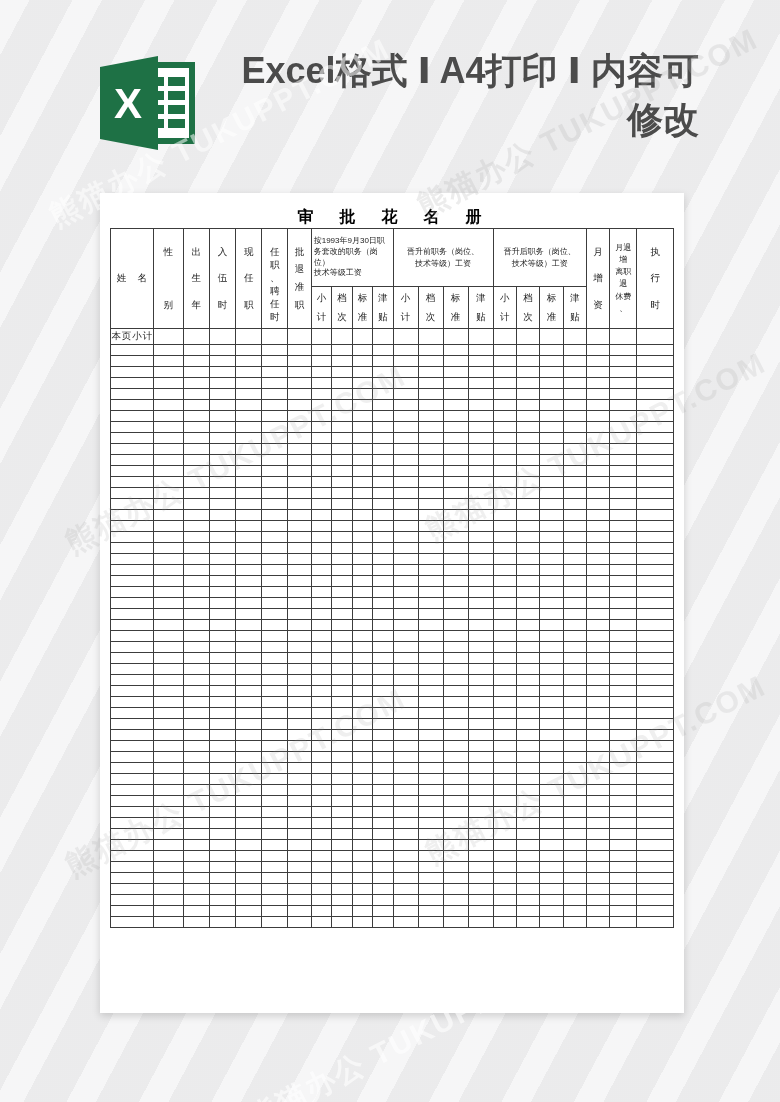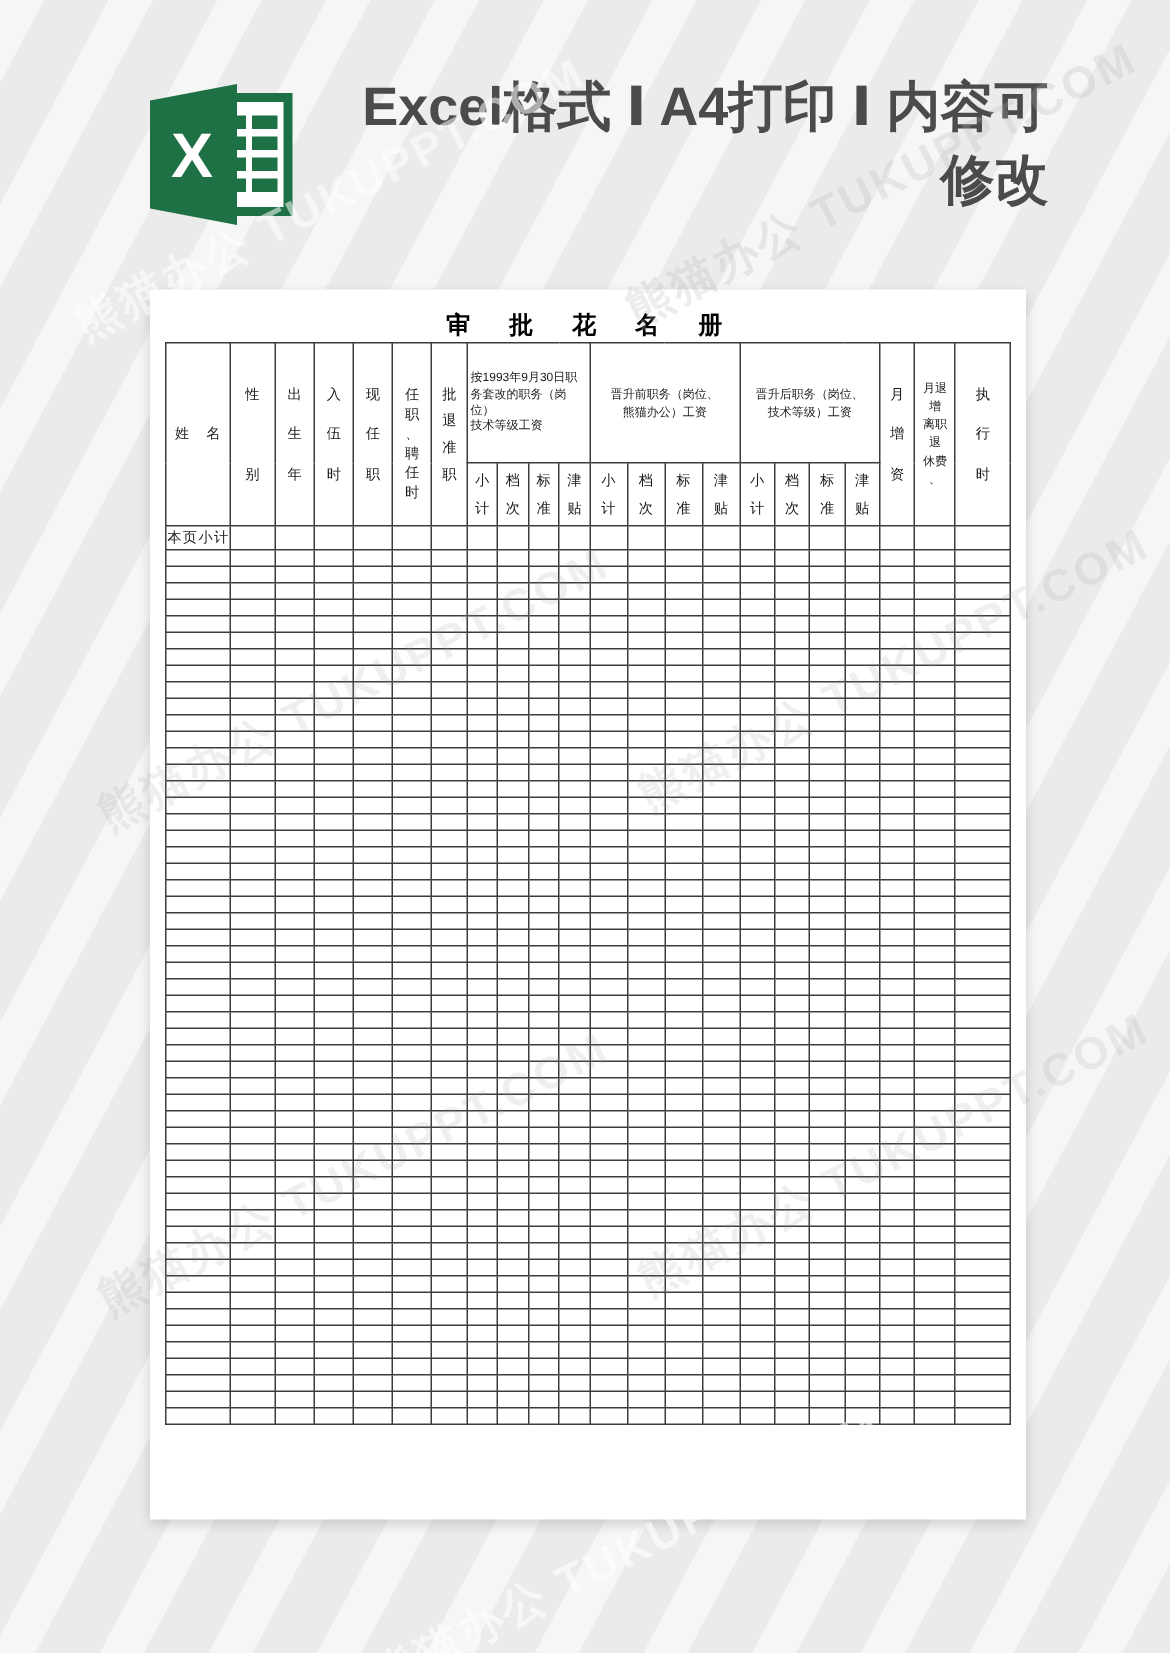--- a/index.html
+++ b/index.html
@@ -53,21 +53,21 @@
     padding:11px 10px 0 10px; z-index:2;
   }
   .doc-header { text-align:center; font-weight:bold; font-size:12.5px; color:#111; }
   .doc-title  { text-align:center; font-weight:bold; font-size:16px; letter-spacing:5px; margin-top:3px; color:#000; }
   .unit-row   { display:flex; justify-content:space-between; font-size:10.5px; margin:4px 2px 2px 2px; }
   
   table { width:100%; border-collapse:collapse; table-layout:fixed; }
   th,td { border:1px solid #3c3c3c; padding:0; font-weight:normal; vertical-align:middle; overflow:hidden; }
   .hrow-a th { height:34px; }
   .hrow-b th { height:42px; }
-  .ghead { font-size:8px; line-height:1.5; white-space:pre-line; text-align:center; padding:18px 2px; }
+  .ghead { font-size:8px; line-height:1.5; white-space:pre-line; text-align:center; padding:7px 2px; }
   .ghead.g1 { text-align:left; line-height:1.35; }
   .vtext, .htext { display:flex; align-items:center; font-size:9.5px; }
   .vtext { flex-direction:column; justify-content:space-between; height:72px; padding:3px 0; margin:0 auto; }
   .vsub  { height:36px; padding:2px 0; }
   .mret  { font-size:8px; height:74px; padding:2px 0; line-height:1.1; }
   .htext { flex-direction:row; justify-content:space-around; width:100%; height:100%; }
   .name-cell { height:76px; }
   .sum-row td { height:16px; font-size:9.5px; }
   tbody tr.empty td { height:11px; }
 </style>
@@ -183,21 +183,21 @@
               <span>批</span>
               <span>退</span>
               <span>准</span>
               <span>职</span>
             </div>
           </th>
         <th colspan="4" class="ghead g1">按1993年9月30日职
 务套改的职务（岗位）
 技术等级工资</th>
         <th colspan="4" class="ghead">晋升前职务（岗位、
-熊猫办公）工资</th>
+技术等级）工资</th>
         <th colspan="4" class="ghead">晋升后职务（岗位、
 技术等级）工资</th>
         <th rowspan="2">
             <div class="vtext">
               <span>月</span>
               <span>增</span>
               <span>资</span>
             </div>
           </th>
         <th rowspan="2">

